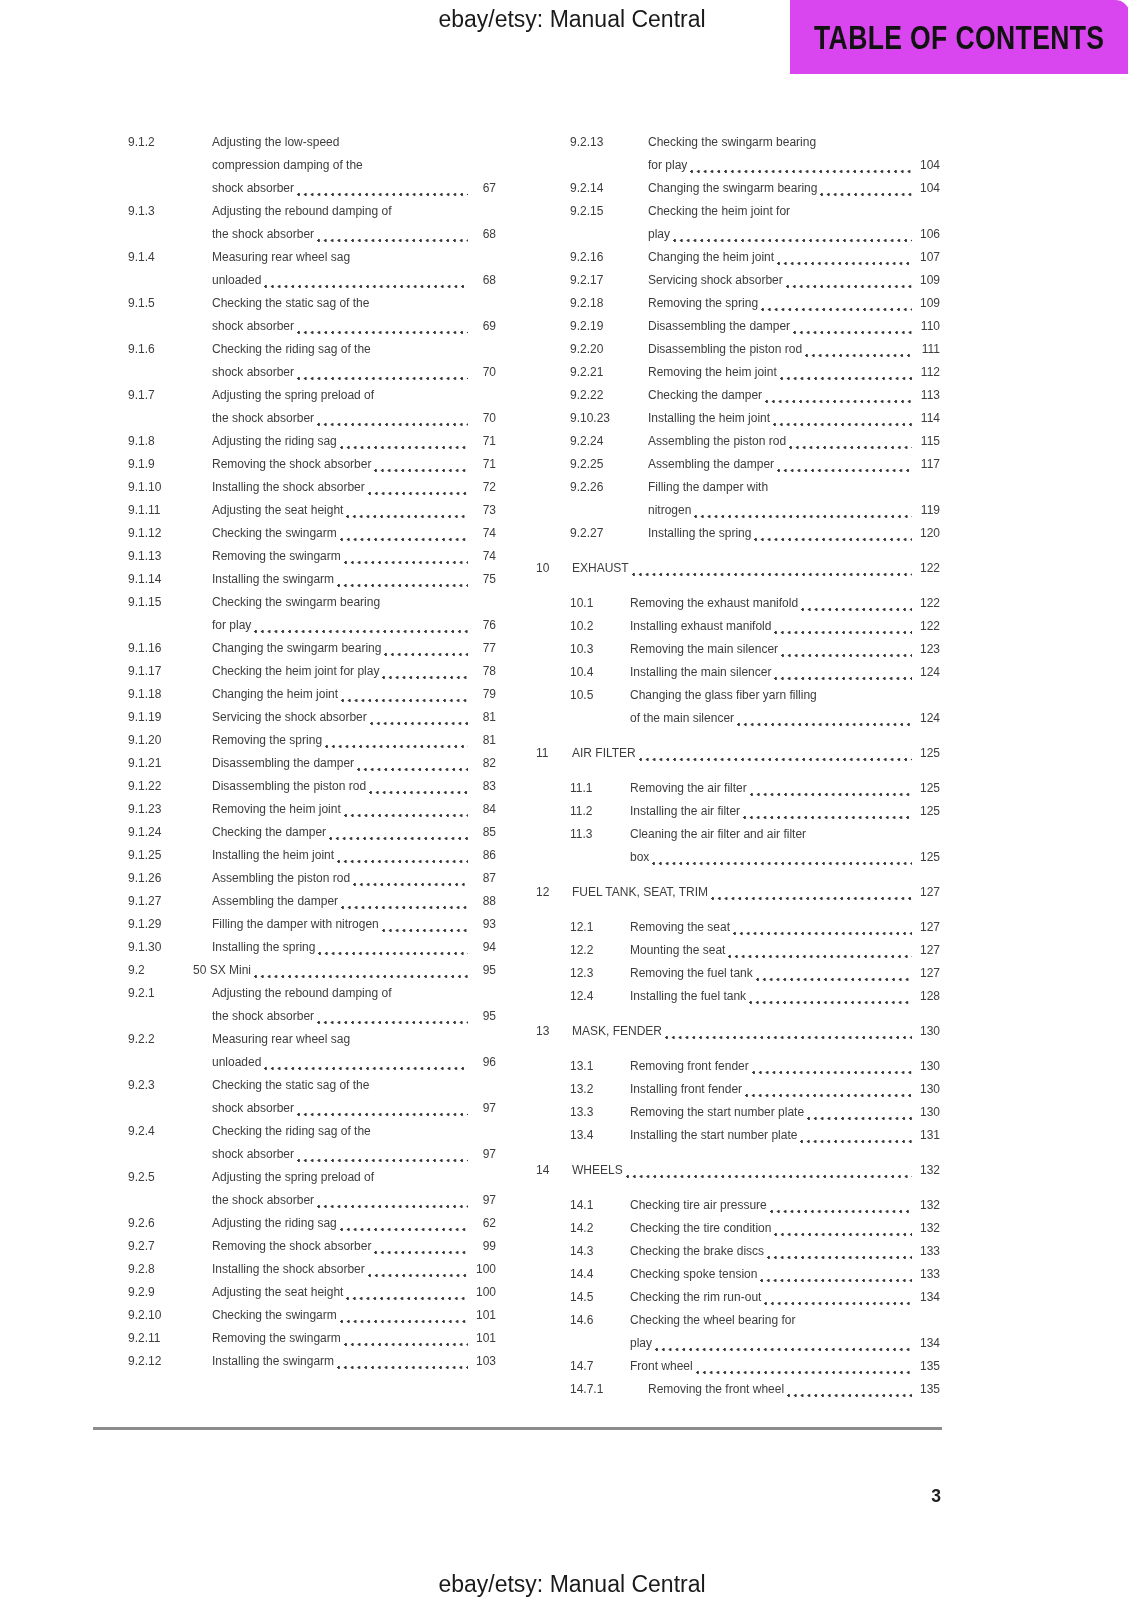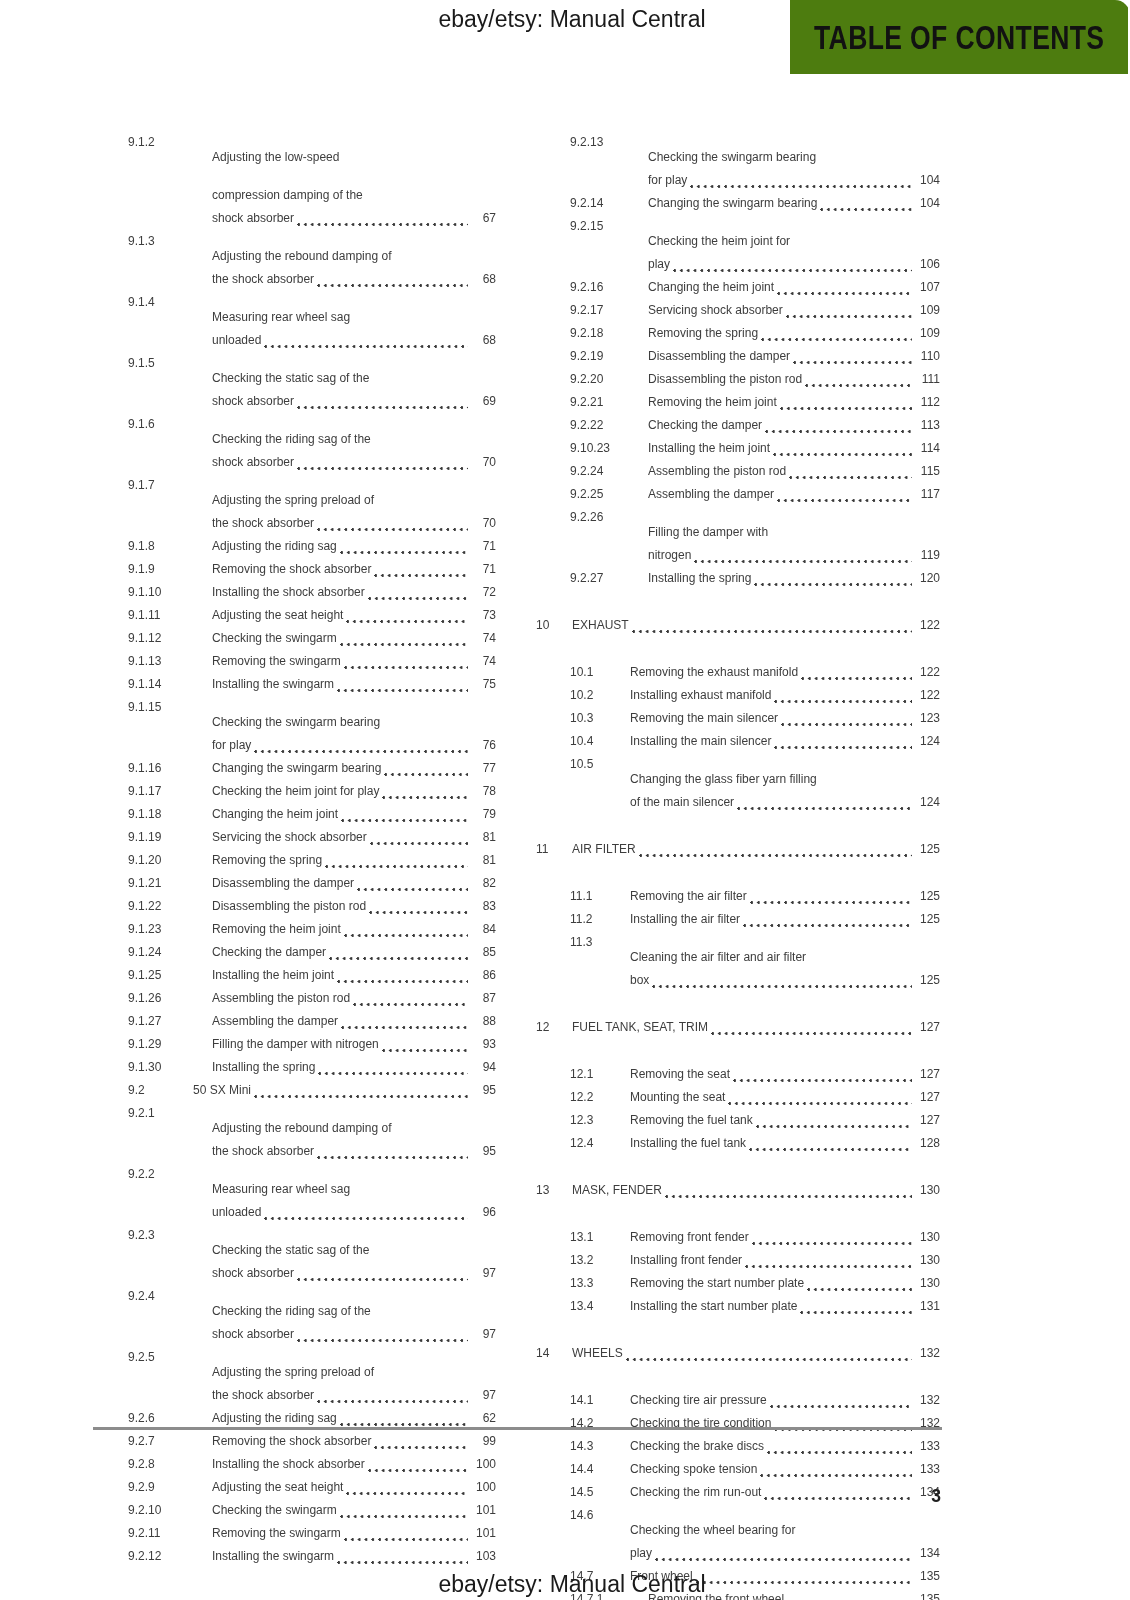--- a/index.html
+++ b/index.html
@@ -6,49 +6,49 @@
   .page{
     position:relative;width:1130px;height:1600px;background:#ffffff;
     font-family:"Liberation Sans",sans-serif;color:#3d3d3d;overflow:hidden;border-radius:15px;
   }
   .header-title{
     position:absolute;top:6px;left:572px;transform:translateX(-50%);
     font-size:23px;color:#1a1a1a;white-space:nowrap;
   }
   .toc-banner{
     position:absolute;left:790px;top:0;width:338px;height:74px;
-    background:#4d7c0f;display:flex;align-items:center;justify-content:center;
+    background:#d946ef;display:flex;align-items:center;justify-content:center;
   }
   .toc-banner-text{
     font-size:34px;font-weight:bold;color:#121212;white-space:nowrap;
     transform:scaleX(0.78);letter-spacing:0.5px;
   }
   .col{position:absolute;top:131px;font-size:12px;line-height:23px;}
   .col-left{left:128px;width:368px;}
   .col-right{left:536px;width:404px;}
   .entry{display:flex;align-items:flex-start;}
   .entry .num{flex:0 0 auto;}
   .entry .body{flex:1 1 auto;min-width:0;}
-  .tline{white-space:nowrap;margin-top:15px;}
+  .tline{white-space:nowrap;}
   .lastline{display:flex;align-items:baseline;}
   .ttl{white-space:nowrap;flex:0 1 auto;}
   .dots{flex:1 1 12px;min-width:10px;position:relative;align-self:stretch;}
   .dots::after{
     content:"";position:absolute;left:3px;right:4px;bottom:4px;height:3.4px;
     background-image:radial-gradient(circle at 1.7px 1.7px,#3a3a3a 1.3px,transparent 1.55px);
     background-size:6.8px 3.4px;background-repeat:repeat-x;
   }
   .pg{flex:0 0 auto;min-width:24px;text-align:right;white-space:nowrap;}
   
   .col-left .l3 .num{width:84px;}
   .col-left .l2 .num{width:65px;}
   .col-right .entry{padding-left:34px;}
   .col-right .l3 .num{width:78px;}
   .col-right .l2 .num{width:60px;}
-  .col-right .chapter{padding-left:0;margin:24px 0;}
+  .col-right .chapter{padding-left:0;margin:12px 0;}
   .col-right .chapter .num{width:36px;}
   .footer-rule{
     position:absolute;left:93px;top:1427px;width:849px;height:3px;background:#8c8c8c;
   }
   .page-number{
     position:absolute;top:1486px;left:920px;width:32px;text-align:center;
     font-size:17.5px;font-weight:bold;color:#1f1f1f;
   }
   .footer-title{
     position:absolute;top:1571px;left:572px;transform:translateX(-50%);

